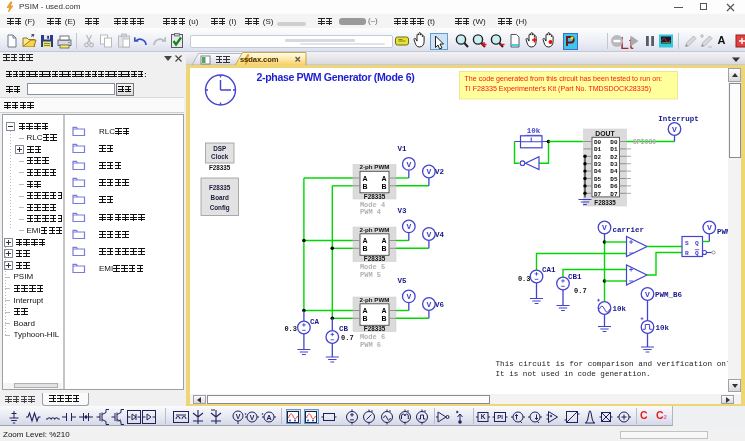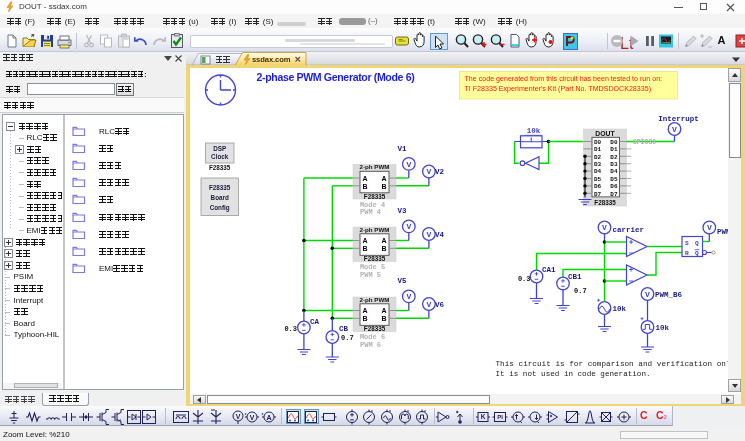--- a/index.html
+++ b/index.html
@@ -12,21 +12,21 @@
 .zs{width:5.9px;height:6.3px;margin-right:0.7px}
 .row{display:flex;align-items:center;white-space:pre}
 svg{position:absolute;overflow:visible}
 </style></head>
 <body>
 
 <div class="ab" style="left:0;top:0;width:745px;height:14px;background:#fdfdfd"></div>
 <svg style="left:5px;top:2px" width="10" height="10" viewBox="0 0 10 10">
  <polygon points="5.5,0 2,5.5 4.5,5.5 3.5,10 8,4 5.5,4 7,0" fill="#f5a623" stroke="#c87d10" stroke-width="0.5"></polygon>
   </svg>
-<div class="ab" style="left:19px;top:0;height:14px;line-height:14px;font-size:8px;color:#333">DOUT - ssdax.com</div>
+<div class="ab" style="left:19px;top:0;height:14px;line-height:14px;font-size:8px;color:#333">PSIM - used.com</div>
 <div class="ab" style="left:674px;top:6.5px;width:9px;height:1.4px;background:#555"></div>
 <div class="ab" style="left:700px;top:3px;width:7px;height:7px;border:1.2px solid #555"></div>
 <svg style="left:726px;top:2.5px" width="9" height="9" viewBox="0 0 9 9">
     <path d="M1,1 8,8 M8,1 1,8" stroke="#555" stroke-width="1.2"></path>
   </svg>
 <div class="ab" style="left:0;top:14px;width:745px;height:14px;background:#f4f4f4"></div>
 <div class="ab row" style="left:7px;top:14px;height:14px;font-size:8px;color:#222"><i class="z"></i><i class="z"></i><span> (F)</span></div>
 <div class="ab row" style="left:47px;top:14px;height:14px;font-size:8px;color:#222"><i class="z"></i><i class="z"></i><span> (E)</span></div>
 <div class="ab row" style="left:85px;top:14px;height:14px;font-size:8px;color:#222"><i class="z"></i><i class="z"></i></div>
 <div class="ab row" style="left:114px;top:14px;height:14px;font-size:8px;color:#222"><i class="z"></i><i class="z"></i><i class="z"></i><i class="z"></i></div>
@@ -289,21 +289,21 @@
  </defs>
  <polygon points="6,13 12.5,1.5 58,1.5 58,13" fill="url(#tg1)" stroke="#a0a8b8" stroke-width="0.8"></polygon>
  <polygon points="49,13.5 56.5,0.5 120,0.5 120,13.5" fill="url(#tg2)" stroke="#c09f35" stroke-width="0.9"></polygon>
  <rect x="15" y="4" width="9" height="8" fill="#fff" stroke="#667" stroke-width="0.8"></rect>
  <rect x="16" y="5" width="3.5" height="6" fill="#55a55a"></rect>
  <polygon points="61.5,2.5 58,8 60.5,8 59.5,12.5 64,6.5 61.5,6.5 63,2.5" fill="#f5a623" stroke="#b8860b" stroke-width="0.5"></polygon>
  <path d="M109.5,5 114,9.5 M114,5 109.5,9.5" stroke="#555" stroke-width="1.2"></path>
  <polygon points="546,5.5 554,5.5 550,10" fill="#333"></polygon>
 </svg>
 <div class="ab row" style="left:215.5px;top:54px;height:11px;color:#333"><i class="z"></i><i class="z"></i></div>
-<div class="ab" style="left:252px;top:53.5px;height:11px;line-height:11px;font-size:7.6px;font-weight:bold;color:#443300;letter-spacing:-0.1px">ssdax.com</div>
+<div class="ab" style="left:240px;top:53.5px;height:11px;line-height:11px;font-size:7.6px;font-weight:bold;color:#443300;letter-spacing:-0.1px">ssdax.com</div>
 
 <div class="ab" style="left:186px;top:65px;width:559px;height:342.5px;background:#efd573"></div>
 <div class="ab" style="left:189.5px;top:68px;width:551.5px;height:336px;background:#ffffff"></div>
 <svg style="left:189.5px;top:68px;overflow:hidden" width="551.5" height="336" viewBox="189.5 68 551.5 336" font-family="Liberation Mono, monospace">
     <g stroke="#4343cf" stroke-width="1.4" fill="none">
       <circle cx="220" cy="90" r="15"></circle>
       <path d="M220,90 V80 M220,90 H230.5 M220,75.3 v2.2 M220,102.5 v2.2 M205.3,90 h2.2 M232.5,90 h2.2"></path>
     </g>
     <text x="256" y="81.3" font-size="10.6" font-weight="bold" fill="#1e1ed2" text-anchor="start" font-family="Liberation Sans, sans-serif" letter-spacing="-0.37px">2-phase PWM Generator (Mode 6)</text>
     <rect x="459" y="71.5" width="218" height="27.5" fill="#ffff9c" stroke="#e2e27a" stroke-width="0.7"></rect>

